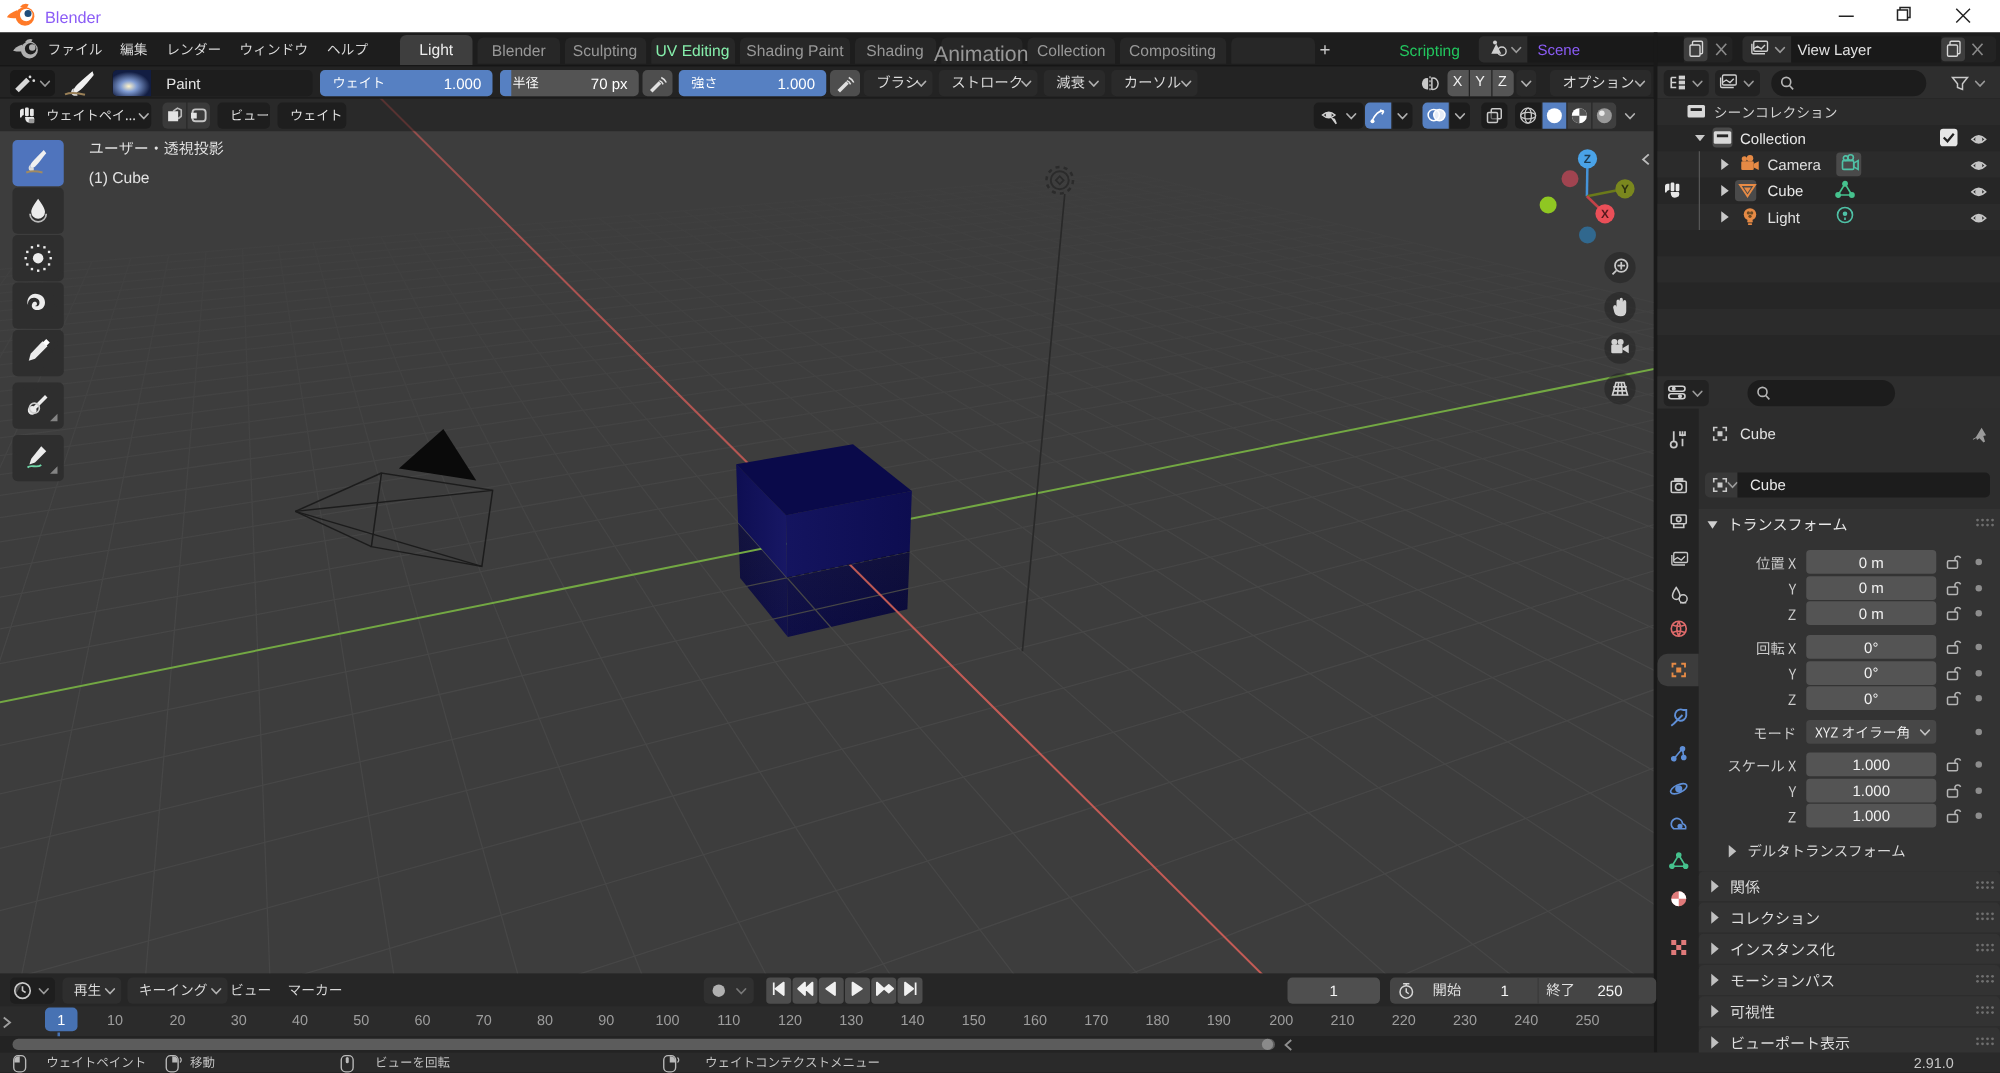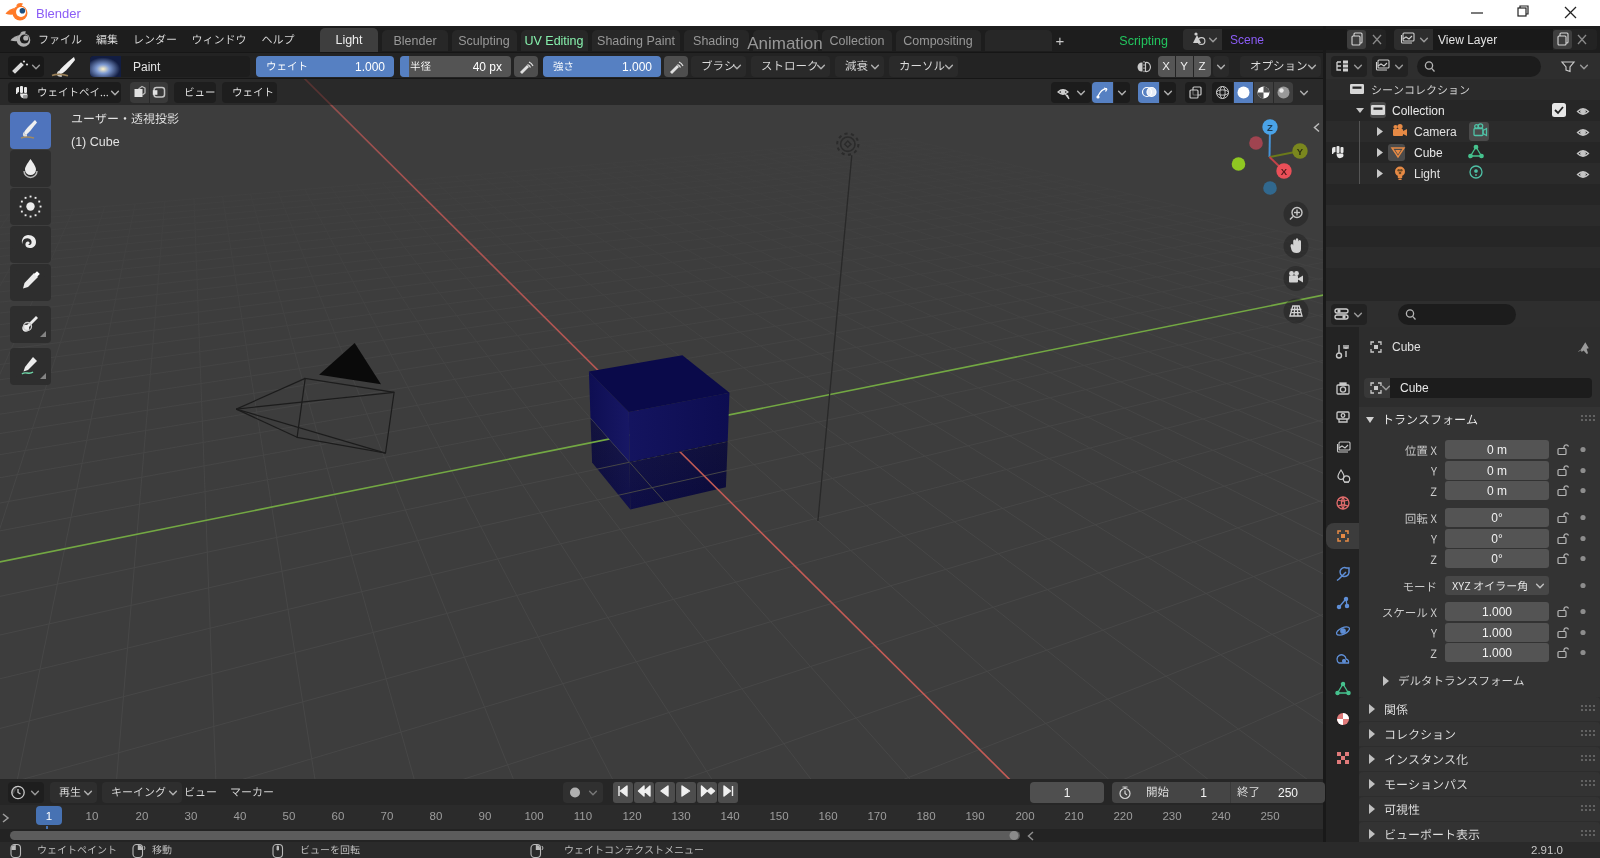--- a/index.html
+++ b/index.html
@@ -134,21 +134,21 @@
       </defs>
       <rect width="31" height="21" fill="url(#bt)"></rect>
     </svg></div>
 <div style="position:absolute;left:121px;top:56px;width:129px;height:21px;background:#1d1d1d;border-radius:0 4px 4px 0;"></div>
 <div style="position:absolute;left:133px;top:61px;font-size:12px;color:#e5e5e5;font-weight:normal;letter-spacing:0;white-space:nowrap;line-height:1">Paint</div>
 <div style="position:absolute;left:256px;top:56px;width:138px;height:21px;background:#5680c2;border-radius:4px;"></div>
 <div style="position:absolute;right:1215px;top:61px;font-size:12px;color:#ffffff;font-weight:normal;letter-spacing:0;white-space:nowrap;line-height:1">1.000</div>
 <div style="position:absolute;left:400px;top:56px;width:111px;height:21px;background:#545454;border-radius:4px;overflow:hidden;">
     <div style="position:absolute;left:0;top:0;width:9px;height:21px;background:#5680c2"></div>
   </div>
-<div style="position:absolute;right:1098px;top:61px;font-size:12px;color:#ffffff;font-weight:normal;letter-spacing:0;white-space:nowrap;line-height:1">40 px</div>
+<div style="position:absolute;right:1098px;top:61px;font-size:12px;color:#ffffff;font-weight:normal;letter-spacing:0;white-space:nowrap;line-height:1">70 px</div>
 <div style="position:absolute;left:514px;top:56px;width:24px;height:21px;background:#4e4e4e;border-radius:4px;"></div>
 <svg style="position:absolute;left:514px;top:56px;" width="24" height="21" viewBox="0 0 24 21">
     <g stroke="#e0e0e0" fill="none" stroke-width="1.2">
       <path d="M6 16 L13 9 L15 11 L8 18 Z" fill="#e0e0e0" stroke="none"></path>
       <path d="M13.5 8.5 A5 5 0 0 1 16.5 11.5"></path>
       <path d="M15 6 A8 8 0 0 1 19 10"></path>
     </g>
   </svg>
 <div style="position:absolute;left:543px;top:56px;width:118px;height:21px;background:#5680c2;border-radius:4px;"></div>
 <div style="position:absolute;right:948px;top:61px;font-size:12px;color:#ffffff;font-weight:normal;letter-spacing:0;white-space:nowrap;line-height:1">1.000</div>

